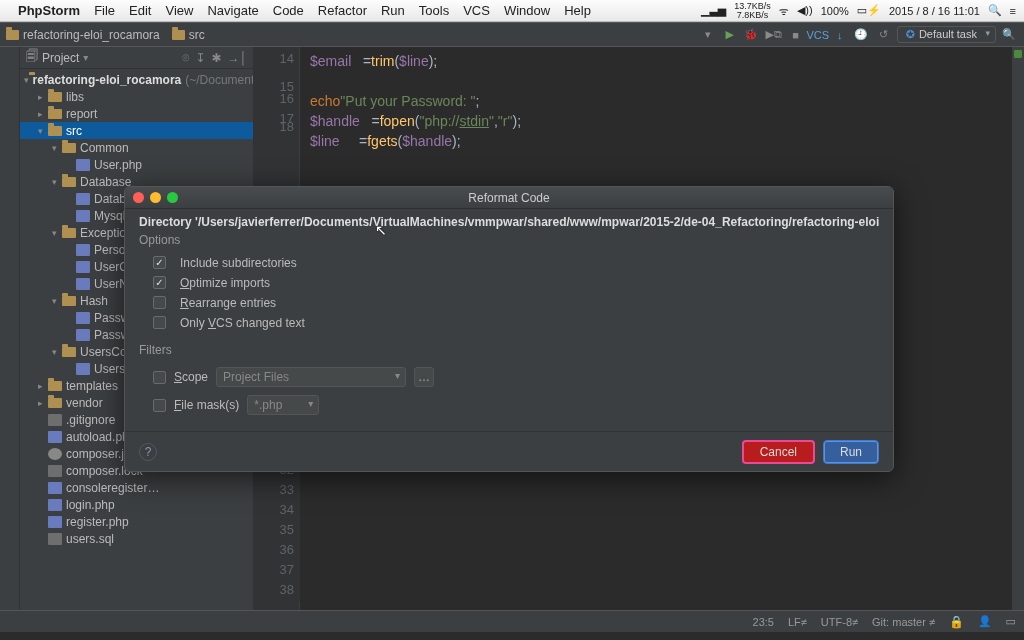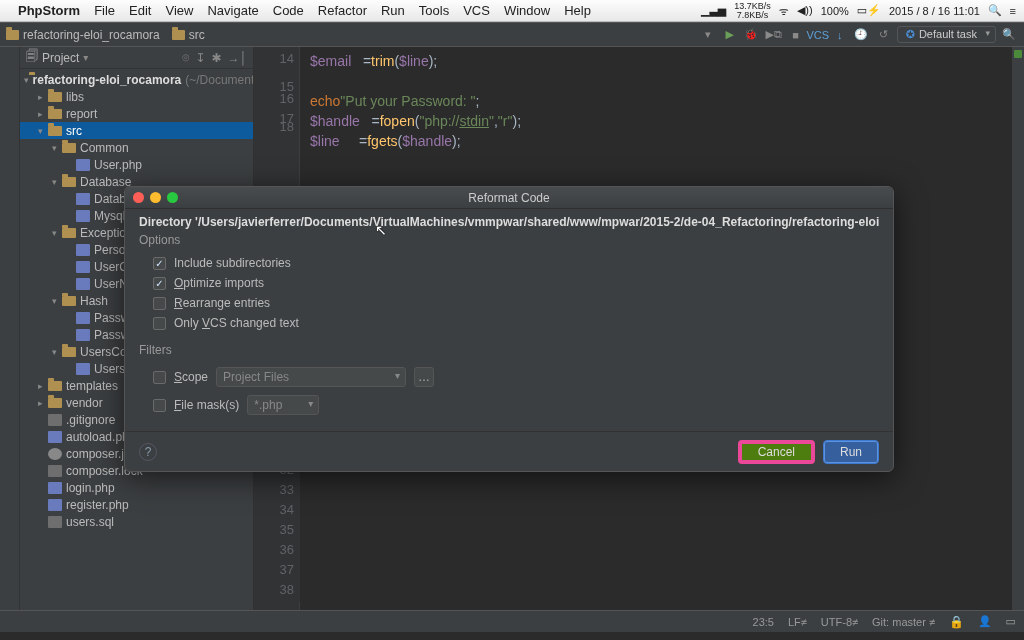--- a/index.html
+++ b/index.html
@@ -68,32 +68,32 @@
   
   .dialog-back{position:absolute; left:124px; top:186px; width:770px; height:286px; background:#3c3f41; border:1px solid #555; border-radius:6px; box-shadow:0 6px 30px rgba(0,0,0,.6); z-index:50;}
   .dlg-titlebar{height:22px; display:flex; align-items:center; position:relative; background:linear-gradient(#494c4e,#3c3f41); border-bottom:1px solid #2f2f2f; border-radius:6px 6px 0 0;}
   .traffic{position:absolute; left:8px; top:5px; display:flex; gap:6px;}
   .traffic span{width:11px; height:11px; border-radius:50%;}
   .t-red{background:#ff5f57;} .t-yel{background:#febc2e;} .t-grn{background:#28c840;}
   .dlg-title{flex:1; text-align:center; font-size:12px; color:#ccc;}
   .dlg-body{padding:6px 14px 10px 14px; font-size:12px; color:#bbb;}
   .dlg-body .dirline{font-weight:600; color:#ddd; margin-bottom:4px; font-size:12px; white-space:nowrap; overflow:hidden;}
   .dlg-section{color:#999; margin:4px 0 6px 0;}
-  .chk-row{display:flex; align-items:center; gap:8px; padding:3px 0 3px 14px;}
+  .chk-row{display:flex; align-items:flex-start; gap:14px; padding:3px 0 3px 14px;}
   .chk{width:13px; height:13px; border:1px solid #6a6a6a; background:#45494a; border-radius:2px; display:flex; align-items:center; justify-content:center; font-size:10px; color:#cfe3ff;}
   .chk.on::before{content:"✓";}
   .chk-label u{text-decoration:underline;}
   .controls-row{display:flex; align-items:center; gap:8px; padding:4px 0 4px 14px;}
   .combo{border:1px solid #555; background:#45494a; height:20px; border-radius:3px; color:#888; padding:0 18px 0 6px; position:relative; display:flex; align-items:center; font-size:12px;}
   .combo::after{content:"▾"; position:absolute; right:5px; top:2px; font-size:10px; color:#888;}
   .sq-btn{width:20px; height:20px; border:1px solid #555; background:#45494a; border-radius:3px; color:#aaa; display:flex; align-items:center; justify-content:center; font-size:12px;}
   .dlg-footer{position:absolute; left:0; right:0; bottom:0; height:40px; display:flex; align-items:center; padding:0 14px; border-top:1px solid #323232;}
   .help-ico{width:18px; height:18px; border:1px solid #556; border-radius:50%; display:flex; align-items:center; justify-content:center; color:#89a; font-size:12px;}
   .dlg-footer .fspacer{flex:1;}
-  .dbtn{height:24px; padding:0 16px; border:4px solid #ec4899; border-radius:4px; background:#4d7c0f; color:#ddd; font-size:12px; margin-left:8px;}
+  .dbtn{height:24px; padding:0 16px; border:2px solid #ec4899; border-radius:4px; background:#b91c1c; color:#ddd; font-size:12px; margin-left:8px;}
   .dbtn.primary{background:#365f9e; border:1px solid #3e7ad1; box-shadow:inset 0 0 0 1px #5a94e0;}
 
   .cursor{position:absolute; left:375px; top:222px; z-index:60; font-size:14px; color:#fff; text-shadow:0 0 2px #000;}
 
   
   .statusbar{position:absolute; left:0; right:0; bottom:8px; height:22px; background:#3c3f41; border-top:1px solid #555; display:flex; align-items:center; padding:0 8px; font-size:11px; color:#999;}
   .statusbar .sspacer{flex:1;}
   .statusbar .seg{margin-left:14px;}
   .lock{font-size:12px;}
 
@@ -293,20 +293,25 @@
           <span>composer.json</span>
         </div>
         <div class="tree-row" style="padding-left: 18px;">
           <span class="arrow none"></span>
           <span class="ticon file"></span>
           <span>composer.lock</span>
         </div>
         <div class="tree-row" style="padding-left: 18px;">
           <span class="arrow none"></span>
           <span class="ticon php"></span>
+          <span>consoleregister…</span>
+        </div>
+        <div class="tree-row" style="padding-left: 18px;">
+          <span class="arrow none"></span>
+          <span class="ticon php"></span>
           <span>login.php</span>
         </div>
         <div class="tree-row" style="padding-left: 18px;">
           <span class="arrow none"></span>
           <span class="ticon php"></span>
           <span>register.php</span>
         </div>
         <div class="tree-row" style="padding-left: 18px;">
           <span class="arrow none"></span>
           <span class="ticon file"></span>

